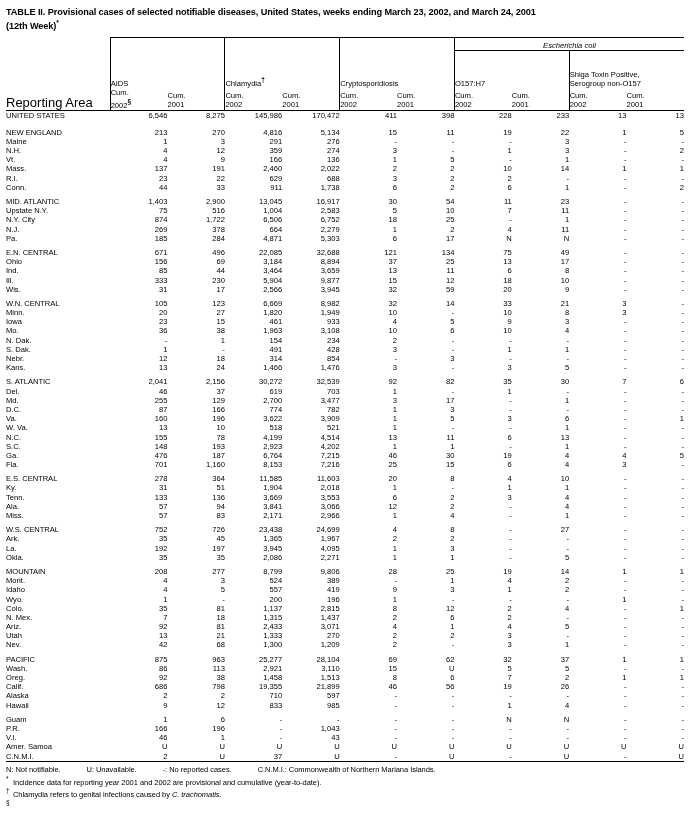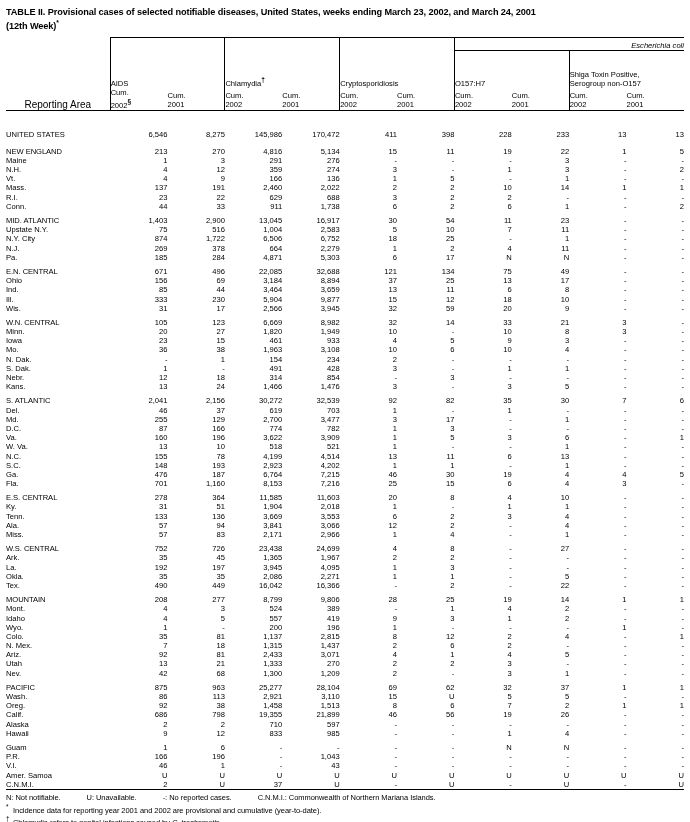--- a/index.html
+++ b/index.html
@@ -66,47 +66,47 @@
     height: 19px;
     vertical-align: bottom;
     padding-bottom: 1.5px;
     white-space: nowrap;
   }
   .hdr-ital { font-style: italic; }
   .bl { border-left: 1px solid #000; }
   .bb { border-bottom: 1px solid #000; }
   .bt { border-top: 1px solid #000; }
   .hdr-area {
-    text-align: center;
+    text-align: left;
     vertical-align: bottom;
     padding-bottom: 1.5px;
-    font-size: 10px;
+    font-size: 13px;
   }
   .ecoli-span {
-    text-align: right;
+    text-align: center;
     font-style: italic;
     font-size: 7.6px;
     padding-bottom: 1.5px;
     height: 12px;
     vertical-align: bottom;
   }
 
   
   tr.row td { line-height: 1.145; height: 9.2px; }
   td.area {
     text-align: left;
     white-space: nowrap;
     padding-left: 1px;
   }
   td.num {
     text-align: right;
     padding-right: 17px;
     white-space: nowrap;
   }
-  tr.us td { padding-top: 19px; padding-bottom: 3px; }
+  tr.us td { padding-top: 0; padding-bottom: 3px; }
   tr.grp td.area { letter-spacing: -0.05px; }
   tr.gap td { height: 5px; line-height: 5px; font-size: 0; }
   .rule-bottom td { border-bottom: 1px solid #000; }
 
   
   .footnotes {
     margin: 3px 6px 0 6px;
     font-size: 7.5px;
     line-height: 1.30;
     letter-spacing: -0.05px;
@@ -814,33 +814,20 @@
           <td class="num">35</td>
           <td class="num">2,086</td>
           <td class="num">2,271</td>
           <td class="num">1</td>
           <td class="num">1</td>
           <td class="num">-</td>
           <td class="num">5</td>
           <td class="num">-</td>
           <td class="num">-</td>
         </tr>
-        <tr class="row ">
-          <td class="area">Tex.</td>
-          <td class="num">490</td>
-          <td class="num">449</td>
-          <td class="num">16,042</td>
-          <td class="num">16,366</td>
-          <td class="num">-</td>
-          <td class="num">2</td>
-          <td class="num">-</td>
-          <td class="num">22</td>
-          <td class="num">-</td>
-          <td class="num">-</td>
-        </tr>
         <tr class="gap">
           <td colspan="11"></td>
         </tr>
         <tr class="row grp">
           <td class="area">MOUNTAIN</td>
           <td class="num">208</td>
           <td class="num">277</td>
           <td class="num">8,799</td>
           <td class="num">9,806</td>
           <td class="num">28</td>

